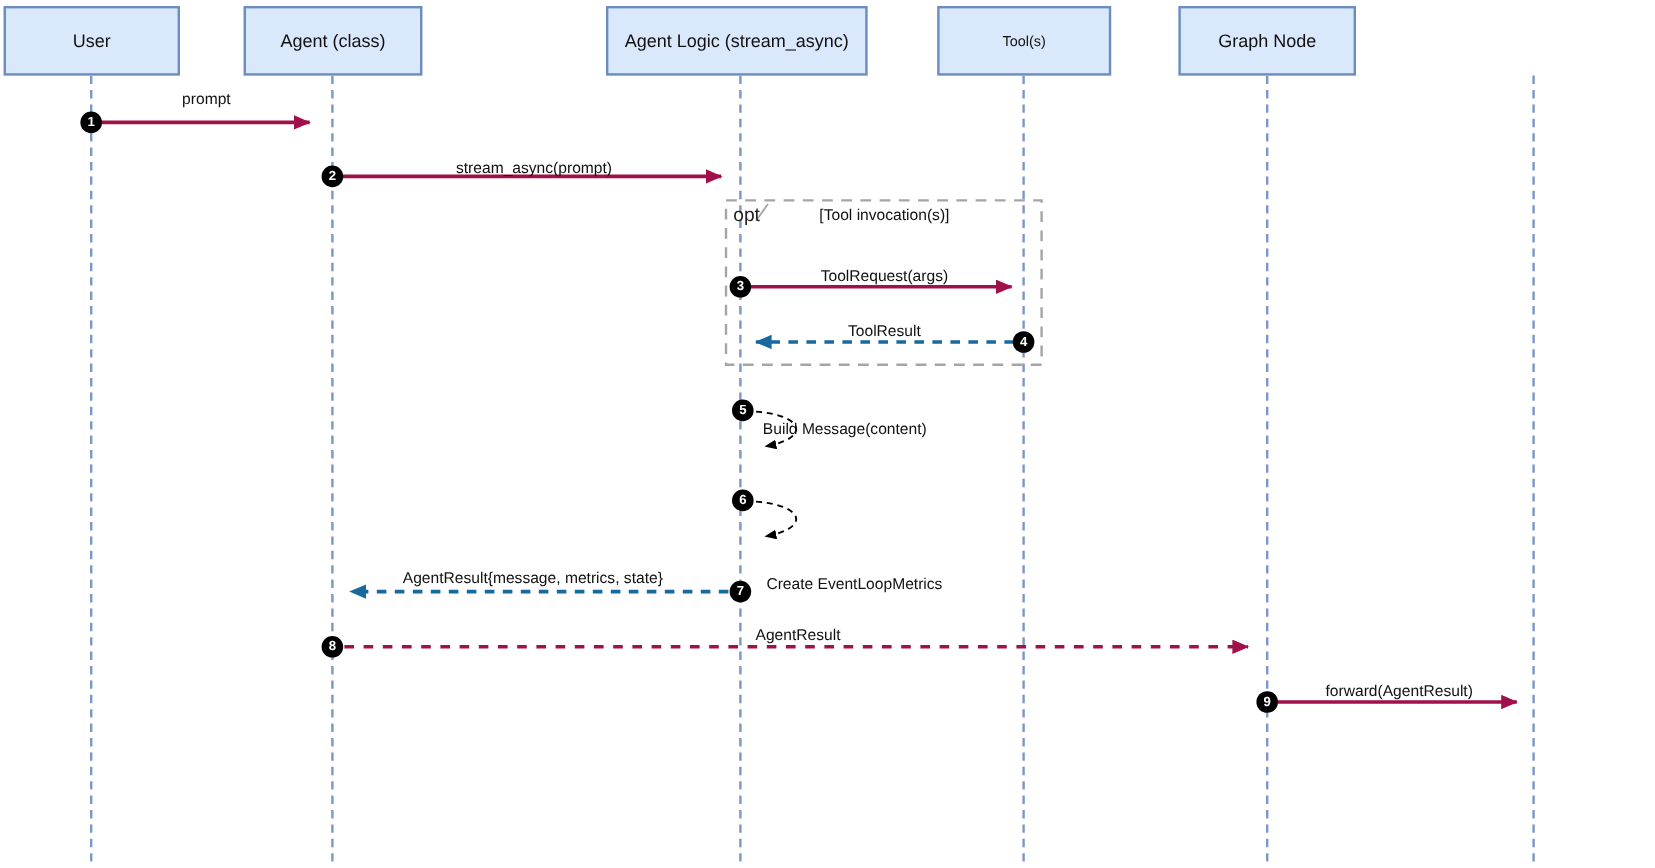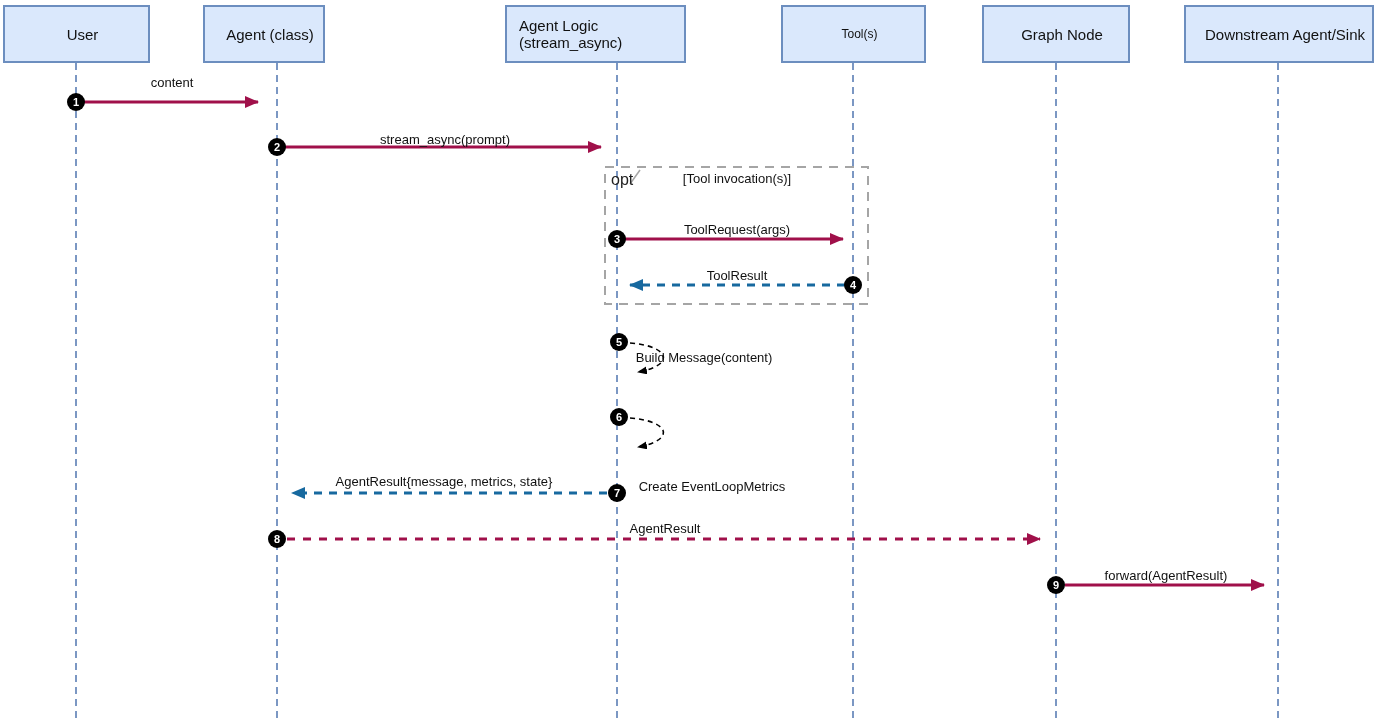--- a/index.html
+++ b/index.html
@@ -15,21 +15,21 @@
   .arrow-self{stroke:#000;stroke-width:1.6;fill:none;stroke-dasharray:5 4;}
   .fragment-rect{fill:none;stroke:var(--fragmentStroke);stroke-width:2;stroke-dasharray:9 7;}
   .fragment-slash{stroke:var(--fragmentStroke);stroke-width:1.5;}
   .fill-maroon{fill:var(--maroon);}
   .fill-blue{fill:var(--blue);}
   .fill-black{fill:#000;}
   .participant{
     position:absolute;top:5px;height:58px;box-sizing:border-box;
     background:var(--boxFill);border:2px solid var(--boxStroke);
     display:flex;align-items:center;justify-content:center;
-    font-size:15px;color:#111;padding-left:12px;
+    font-size:15px;color:#111;
   }
   .participant.small{font-size:12px;}
   .msg-label{
     position:absolute;transform:translateX(-50%);white-space:nowrap;
     font-size:13px;color:#111;background:rgba(255,255,255,0.0);
   }
   .seq-num{
     position:absolute;width:18px;height:18px;border-radius:50%;
     background:var(--circleBg);color:#fff;font-size:11px;font-weight:bold;
     display:flex;align-items:center;justify-content:center;line-height:18px;
@@ -79,40 +79,37 @@
     <path class="arrow-self" d="M630,343 C670,346 676,365 638,372" marker-end="url(#ah-black)"></path>
     <path class="arrow-self" d="M630,418 C670,421 676,440 638,447" marker-end="url(#ah-black)"></path>
     <line class="arrow-dash-blue" x1="607" y1="493" x2="292" y2="493" marker-end="url(#ah-blue)"></line>
     <line class="arrow-dash-red" x1="287" y1="539" x2="1040" y2="539" marker-end="url(#ah-red)"></line>
     <line class="arrow-solid-red" x1="1065" y1="585" x2="1264" y2="585" marker-end="url(#ah-red)"></line>
   </svg>
 
   <div class="participant" style="left:3px;width:147px;">
       <span>User</span>
     </div>
-  <div class="participant" style="left:203px;width:122px;text-align:center;">
+  <div class="participant" style="left:203px;width:149px;text-align:center;">
       <span>Agent (class)</span>
     </div>
-  <div class="participant" style="left:505px;width:181px;">
+  <div class="participant" style="left:505px;width:218px;">
       <span>Agent Logic (stream_async)</span>
     </div>
   <div class="participant" style="left:982px;width:148px;">
       <span>Graph Node</span>
     </div>
   <div class="participant small" style="left:781px;width:145px;">
       <span>Tool(s)</span>
     </div>
-  <div class="participant" style="left:1184px;width:190px;">
-      <span>Downstream Agent/Sink</span>
-    </div>
 
   <div class="frag-operator">opt</div>
   <div class="msg-label" style="left:737px;top:171px;">[Tool invocation(s)]</div>
 
-  <div class="msg-label" style="left:172px;top:75px;">content</div>
+  <div class="msg-label" style="left:172px;top:75px;">prompt</div>
   <div class="msg-label" style="left:445px;top:132px;">stream_async(prompt)</div>
   <div class="msg-label" style="left:737px;top:222px;">ToolRequest(args)</div>
   <div class="msg-label" style="left:737px;top:268px;">ToolResult</div>
   <div class="msg-label" style="left:704px;top:350px;">Build Message(content)</div>
   <div class="msg-label" style="left:712px;top:447px;margin-top:32px;">Create EventLoopMetrics</div>
   <div class="msg-label" style="left:444px;top:474px;">AgentResult{message, metrics, state}</div>
   <div class="msg-label" style="left:665px;top:521px;">AgentResult</div>
   <div class="msg-label" style="left:1166px;top:568px;">forward(AgentResult)</div>
 
   <div class="seq-num" style="left:67px;top:93px;">1</div>

